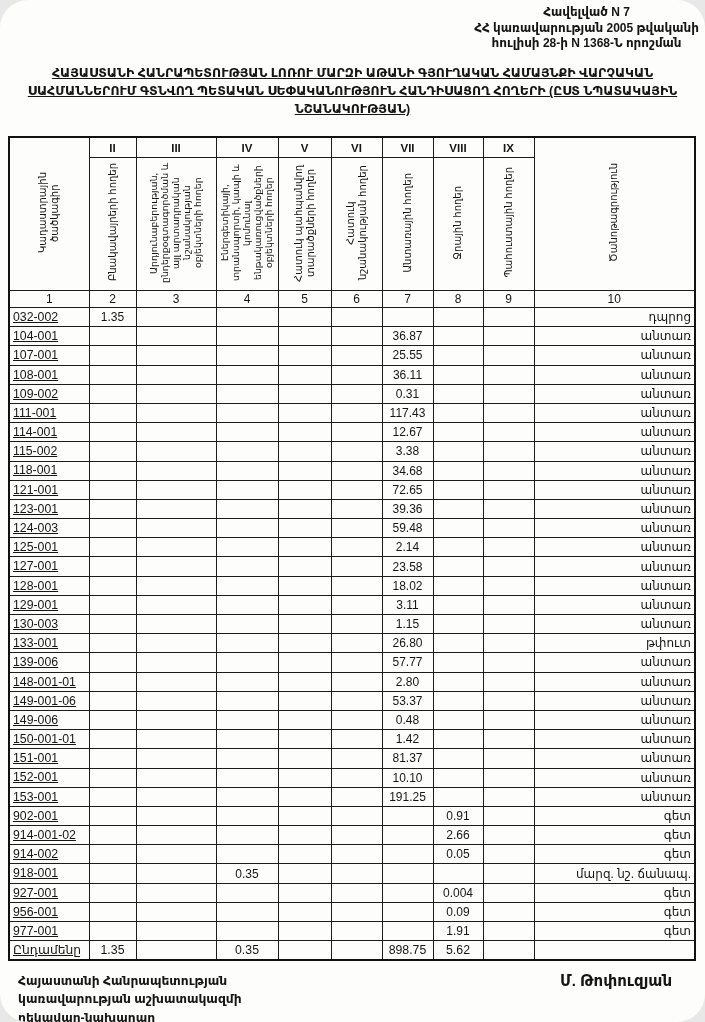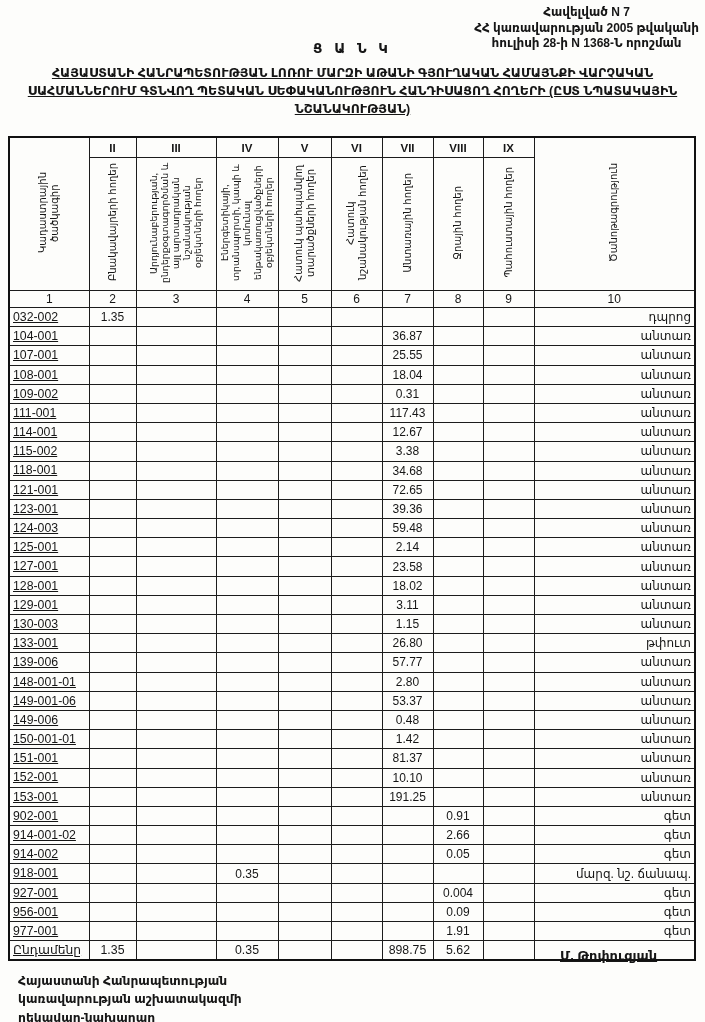--- a/index.html
+++ b/index.html
@@ -1,20 +1,21 @@
 <!DOCTYPE html>
 <html><head>
 <meta charset="utf-8">
 <style>
   html,body{margin:0;padding:0;background:#e8e8e8;}
   .page{
     position:relative;width:705px;height:1022px;margin:0 auto;
     background:#fdfdfb;color:#161616;
     font-family:"Liberation Sans","DejaVu Sans",sans-serif;
     overflow:hidden;
+    border-radius:28px;
   }
   
   .appendix{
     position:absolute;top:5px;right:6px;text-align:center;
     font-weight:bold;font-size:12px;line-height:1.3;white-space:nowrap;
   }
   
   .doc-title{
     position:absolute;top:40px;left:0;width:100%;text-align:center;
     font-weight:bold;font-size:13.5px;letter-spacing:4px;
@@ -46,36 +47,35 @@
   td.c-code{text-align:left;padding-left:5px;font-size:12.3px;text-decoration:underline;}
   td.c-num{text-align:center;}
   td.c-note{text-align:right;padding-left:5px;}
   tr.total-row td{font-size:12.3px;margin-left:11px;}
   
   .footer-org{
     position:absolute;left:18px;top:972px;
     font-weight:bold;font-size:12.3px;line-height:1.5;
   }
   .signature{
-    position:absolute;left:560px;top:948px;
-    font-weight:bold;font-size:13px;text-decoration:underline;
+    position:absolute;left:560px;top:972px;
+    font-weight:bold;font-size:15px;
   }
 </style>
 </head>
 <body>
 
 <div class="page">
 
   <div class="appendix">
     <div>Հավելված N 7</div>
     <div>ՀՀ կառավարության 2005 թվականի</div>
     <div>հուլիսի 28-ի N 1368-Ն որոշման</div>
   </div>
 
-  <div class="doc-title">Ց Ա Ն Կ</div>
   <div class="doc-subtitle">ՀԱՅԱՍՏԱՆԻ ՀԱՆՐԱՊԵՏՈՒԹՅԱՆ ԼՈՌՈՒ ՄԱՐԶԻ ԱԹԱՆԻ ԳՅՈՒՂԱԿԱՆ ՀԱՄԱՅՆՔԻ ՎԱՐՉԱԿԱՆ ՍԱՀՄԱՆՆԵՐՈՒՄ ԳՏՆՎՈՂ ՊԵՏԱԿԱՆ ՍԵՓԱԿԱՆՈՒԹՅՈՒՆ ՀԱՆԴԻՍԱՑՈՂ ՀՈՂԵՐԻ (ԸՍՏ ՆՊԱՏԱԿԱՅԻՆ ՆՇԱՆԱԿՈՒԹՅԱՆ)</div>
 
   <table class="land">
     <colgroup>
       <col style="width:80px">
         <col style="width:47px">
         <col style="width:80px">
       <col style="width:62px">
         <col style="width:53px">
         <col style="width:51px">
@@ -177,21 +177,21 @@
           <td class="c-num"></td>
           <td class="c-note">անտառ</td>
         </tr>
         <tr>
           <td class="c-code">108-001</td>
           <td class="c-num"></td>
           <td class="c-num"></td>
           <td class="c-num"></td>
           <td class="c-num"></td>
           <td class="c-num"></td>
-          <td class="c-num">18.04</td>
+          <td class="c-num">36.11</td>
           <td class="c-num"></td>
           <td class="c-num"></td>
           <td class="c-note">անտառ</td>
         </tr>
         <tr>
           <td class="c-code">109-002</td>
           <td class="c-num"></td>
           <td class="c-num"></td>
           <td class="c-num"></td>
           <td class="c-num"></td>

